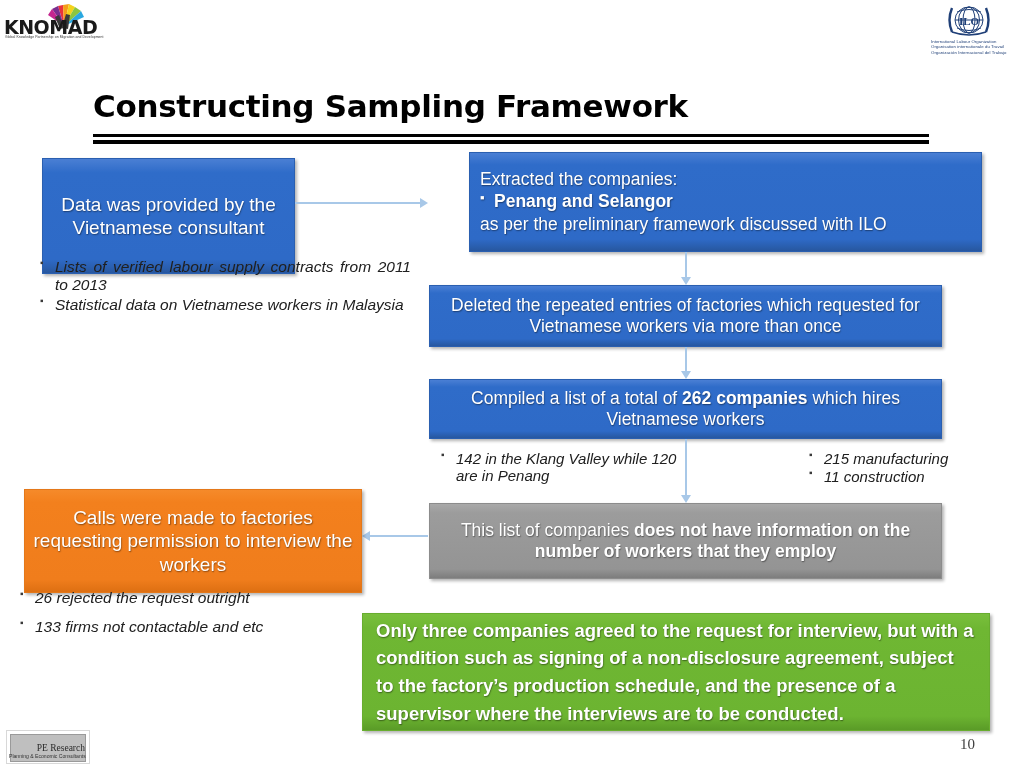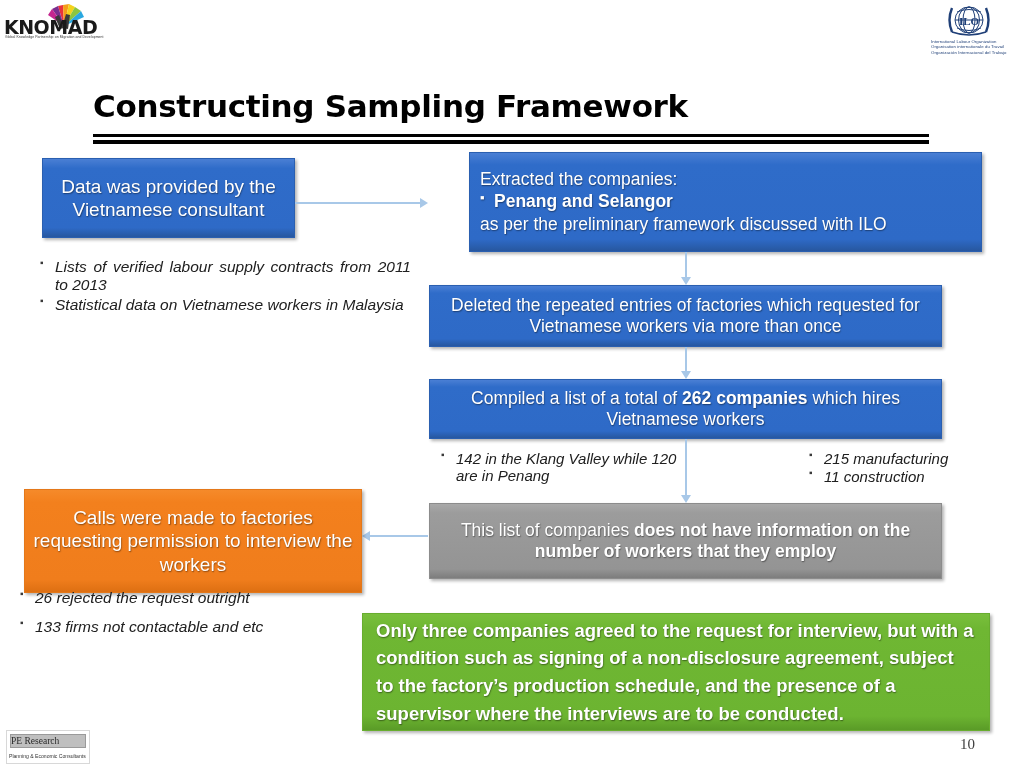--- a/index.html
+++ b/index.html
@@ -77,21 +77,21 @@
     background: linear-gradient(180deg,#f58a2a 0%, #f3801d 12%, #f07d1c 88%, #dd6f12 100%);
     border: 1px solid #e4781a;
   }
   .box-green {
     background: linear-gradient(180deg,#79bf3c 0%, #6fb733 12%, #6cb431 88%, #5a9b27 100%);
     border: 1px solid #68ad2f;
   }
 
   
   #box-data {
-    left: 42px; top: 158px; width: 253px; height: 80px;
+    left: 42px; top: 158px; width: 253px; height: 116px;
     font-size: 19px;
   }
   #box-extracted {
     left: 429px; top: 152px; width: 513px; height: 100px;
     justify-content: flex-start; text-align: left;
     font-size: 17.5px; padding: 6px 10px; margin-left: 40px;
   }
   #box-extracted .inner { width: 100%; }
   #box-extracted .hdr { margin-bottom: 1px; }
   #box-extracted .blt { font-weight: bold; padding-left: 14px; position: relative; margin-bottom: 1px;}
@@ -165,23 +165,23 @@
     border-left: 5px solid transparent; border-right: 5px solid transparent;
     border-top: 8px solid #a8c8e8;
   }
 
   
   #pe-logo {
     position: absolute; left: 6px; top: 730px; width: 84px; height: 34px;
     border: 1px solid #d8d8d8; background: #ffffff;
   }
   #pe-box {
-    position: absolute; left: 3px; top: 3px; width: 76px; height: 14px;
+    position: absolute; left: 3px; top: 3px; width: 76px; height: 28px;
     background: #bfbfbf; border: 1px solid #9a9a9a;
-    display:flex; align-items:center; justify-content:flex-start;
+    display:flex; align-items:center; justify-content:flex-end;
   }
   #pe-name { font-family: "Liberation Serif", serif; font-size: 9.5px; color: #2a2a2a; }
   #pe-tag {
     position: absolute; left: 2px; top: 22px;
     font-family: "Liberation Sans", sans-serif; font-size: 5.1px; color: #333;
     white-space: nowrap;
   }
   #page-num {
     position: absolute; left: 960px; top: 736px;
     font-family: "Liberation Serif", serif; font-size: 15px; color: #3f3f3f;

